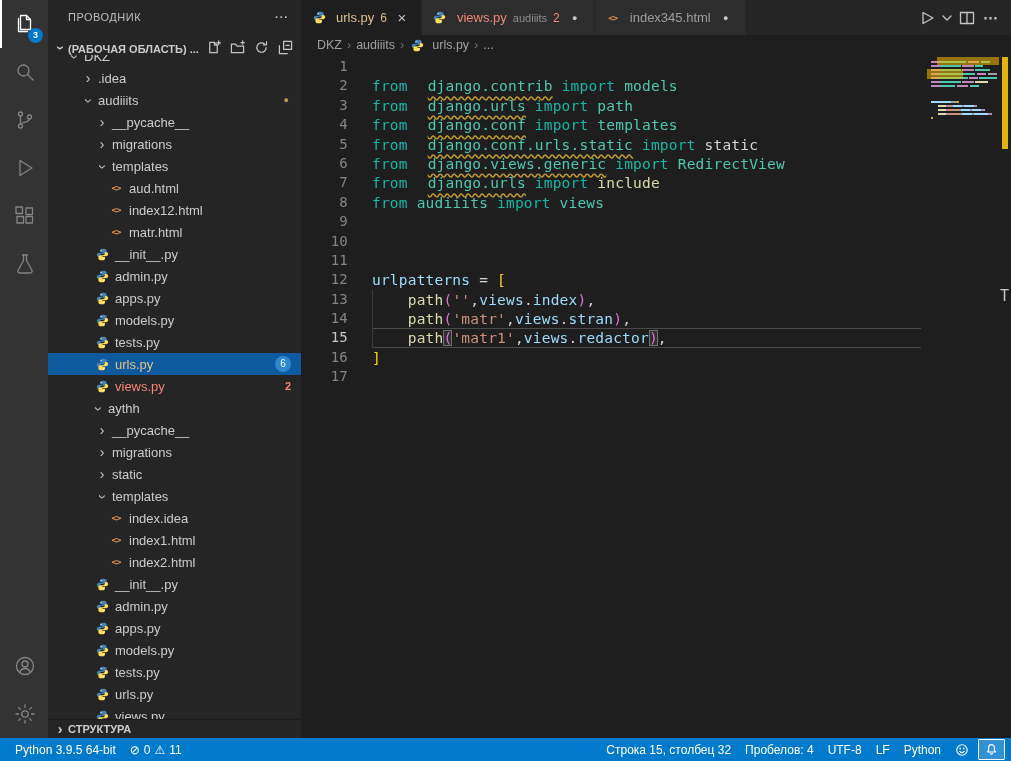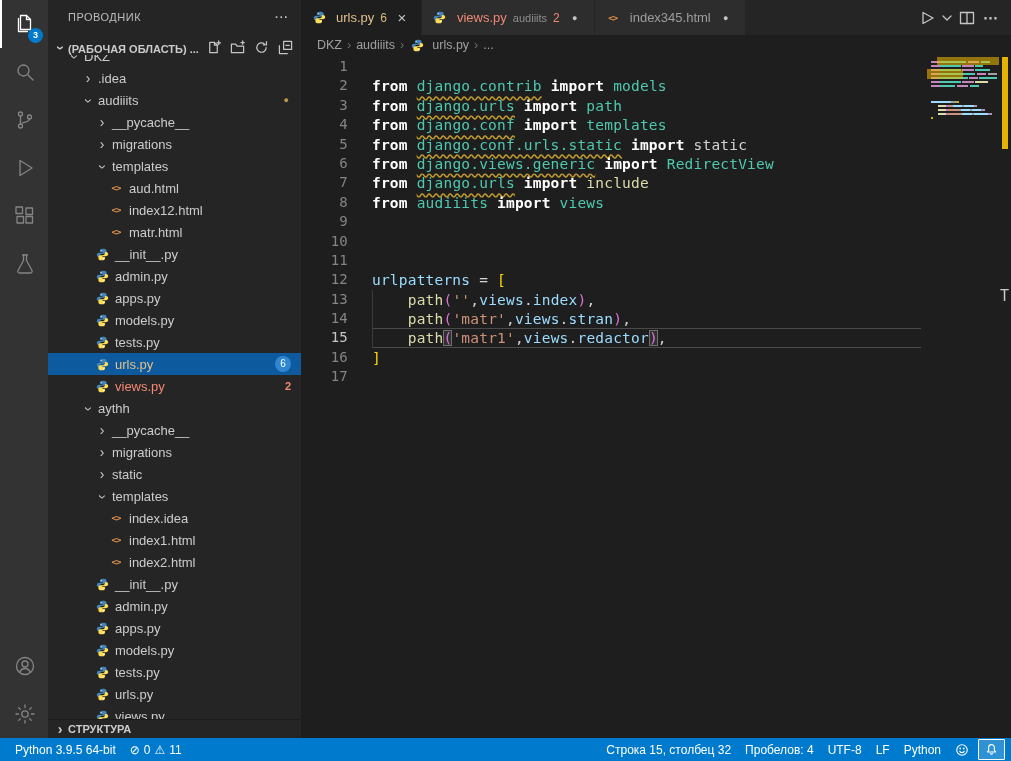--- a/index.html
+++ b/index.html
@@ -55,23 +55,23 @@
   .crumb{display:flex;align-items:center;gap:4px;cursor:pointer;}
   .crumb-sep{color:#6e6e6e;}
 
   .editor-content{flex:1;position:relative;overflow:hidden;}
   .code-scroll{position:absolute;inset:0;padding:2px 90px 0 0;font-family:"DejaVu Sans Mono",monospace;font-size:14.5px;letter-spacing:.2px;}
   .crow{display:flex;height:19.4px;line-height:19.4px;}
   .ln{width:55px;flex-shrink:0;text-align:right;padding-right:8px;box-sizing:border-box;color:#858585;font-size:14px;}
   .crow.cur .ln{color:#c6c6c6;}
   .lc{flex:1;margin-left:16px;white-space:pre;border-top:1px solid transparent;border-bottom:1px solid transparent;box-sizing:border-box;}
   .crow.cur .lc{border-color:#4a4a4a;}
-  .tk-kw{color:#ffffff;font-weight:bold;} .tk-mod{color:#4ec9b0;} .tk-fn{color:#dcdcaa;} .tk-var{color:#9cdcfe;}
+  .tk-kw{color:#14b8a6;} .tk-mod{color:#4ec9b0;} .tk-fn{color:#dcdcaa;} .tk-var{color:#9cdcfe;}
   .tk-str{color:#ce9178;} .tk-pl{color:#d4d4d4;} .tk-b1{color:#ffd700;} .tk-b2{color:#da70d6;}
-  .wavy{text-decoration-line:underline;text-decoration-style:wavy;text-decoration-color:#c09a2e;text-underline-offset:3.5px;}
+  .wavy{text-decoration-line:underline;text-decoration-style:wavy;text-decoration-color:#c09a2e;text-underline-offset:3.5px;margin-left:11px;}
   .match{box-shadow:inset 0 0 0 1px #707070;background:rgba(90,90,90,.3);}
   .indent-guide{position:absolute;left:71px;top:235px;width:1px;height:58px;background:#3b3b3b;}
 
   .minimap{position:absolute;top:2px;right:14px;width:66px;cursor:pointer;}
   .mrow{height:2px;margin-bottom:2px;display:flex;}
   .mrow span{height:2px;display:block;}
   .mm-hl{position:absolute;background:rgba(246,190,0,.55);}
   .mm-h1{top:0;left:6px;right:-2px;height:8px;}
   .mm-h2{top:12px;left:-4px;width:36px;height:10px;}
   .overview-ruler{position:absolute;top:0;right:0;bottom:0;width:12px;cursor:pointer;}
@@ -298,21 +298,21 @@
               <svg class="pyic" viewBox="0 0 16 16">
                 <path fill="#4584b6" d="M7.9 1C6 1 5 1.9 5 3.2V5h3.1v.8H3.7C2.2 5.8 1 6.8 1 8.5S2.2 11.2 3.7 11.2H5V9.4C5 8.1 6.1 7.2 7.3 7.2h3.4c1.2 0 2.3-1 2.3-2.2V3.2C13 1.9 11.6 1 9.8 1H7.9z"></path>
                 <path fill="#ffde57" d="M8.1 15c1.9 0 2.9-.9 2.9-2.2V11H7.9v-.8h4.4c1.5 0 2.7-1 2.7-2.7S13.8 4.8 12.3 4.8H11v1.8C11 7.9 9.9 8.8 8.7 8.8H5.3C4.1 8.8 3 9.8 3 11v1.8C3 14.1 4.4 15 6.2 15h1.9z"></path>
                 <circle fill="#ffffff" cx="6.3" cy="3.2" r=".7"></circle>
                 <circle fill="#ffffff" cx="9.7" cy="12.8" r=".7"></circle>
               </svg>
             </span>
             <span class="tlabel" style="color:#f48771">views.py</span>
             <span class="tbadge err">2</span>
           </div>
-          <div class="tree-row" style="padding-left: 32px;">
+          <div class="tree-row" style="padding-left: 42px;">
             <span class="chev open">›</span>
             <span class="tlabel">aythh</span>
           </div>
           <div class="tree-row" style="padding-left: 46px;">
             <span class="chev">›</span>
             <span class="tlabel">__pycache__</span>
           </div>
           <div class="tree-row" style="padding-left: 46px;">
             <span class="chev">›</span>
             <span class="tlabel">migrations</span>

